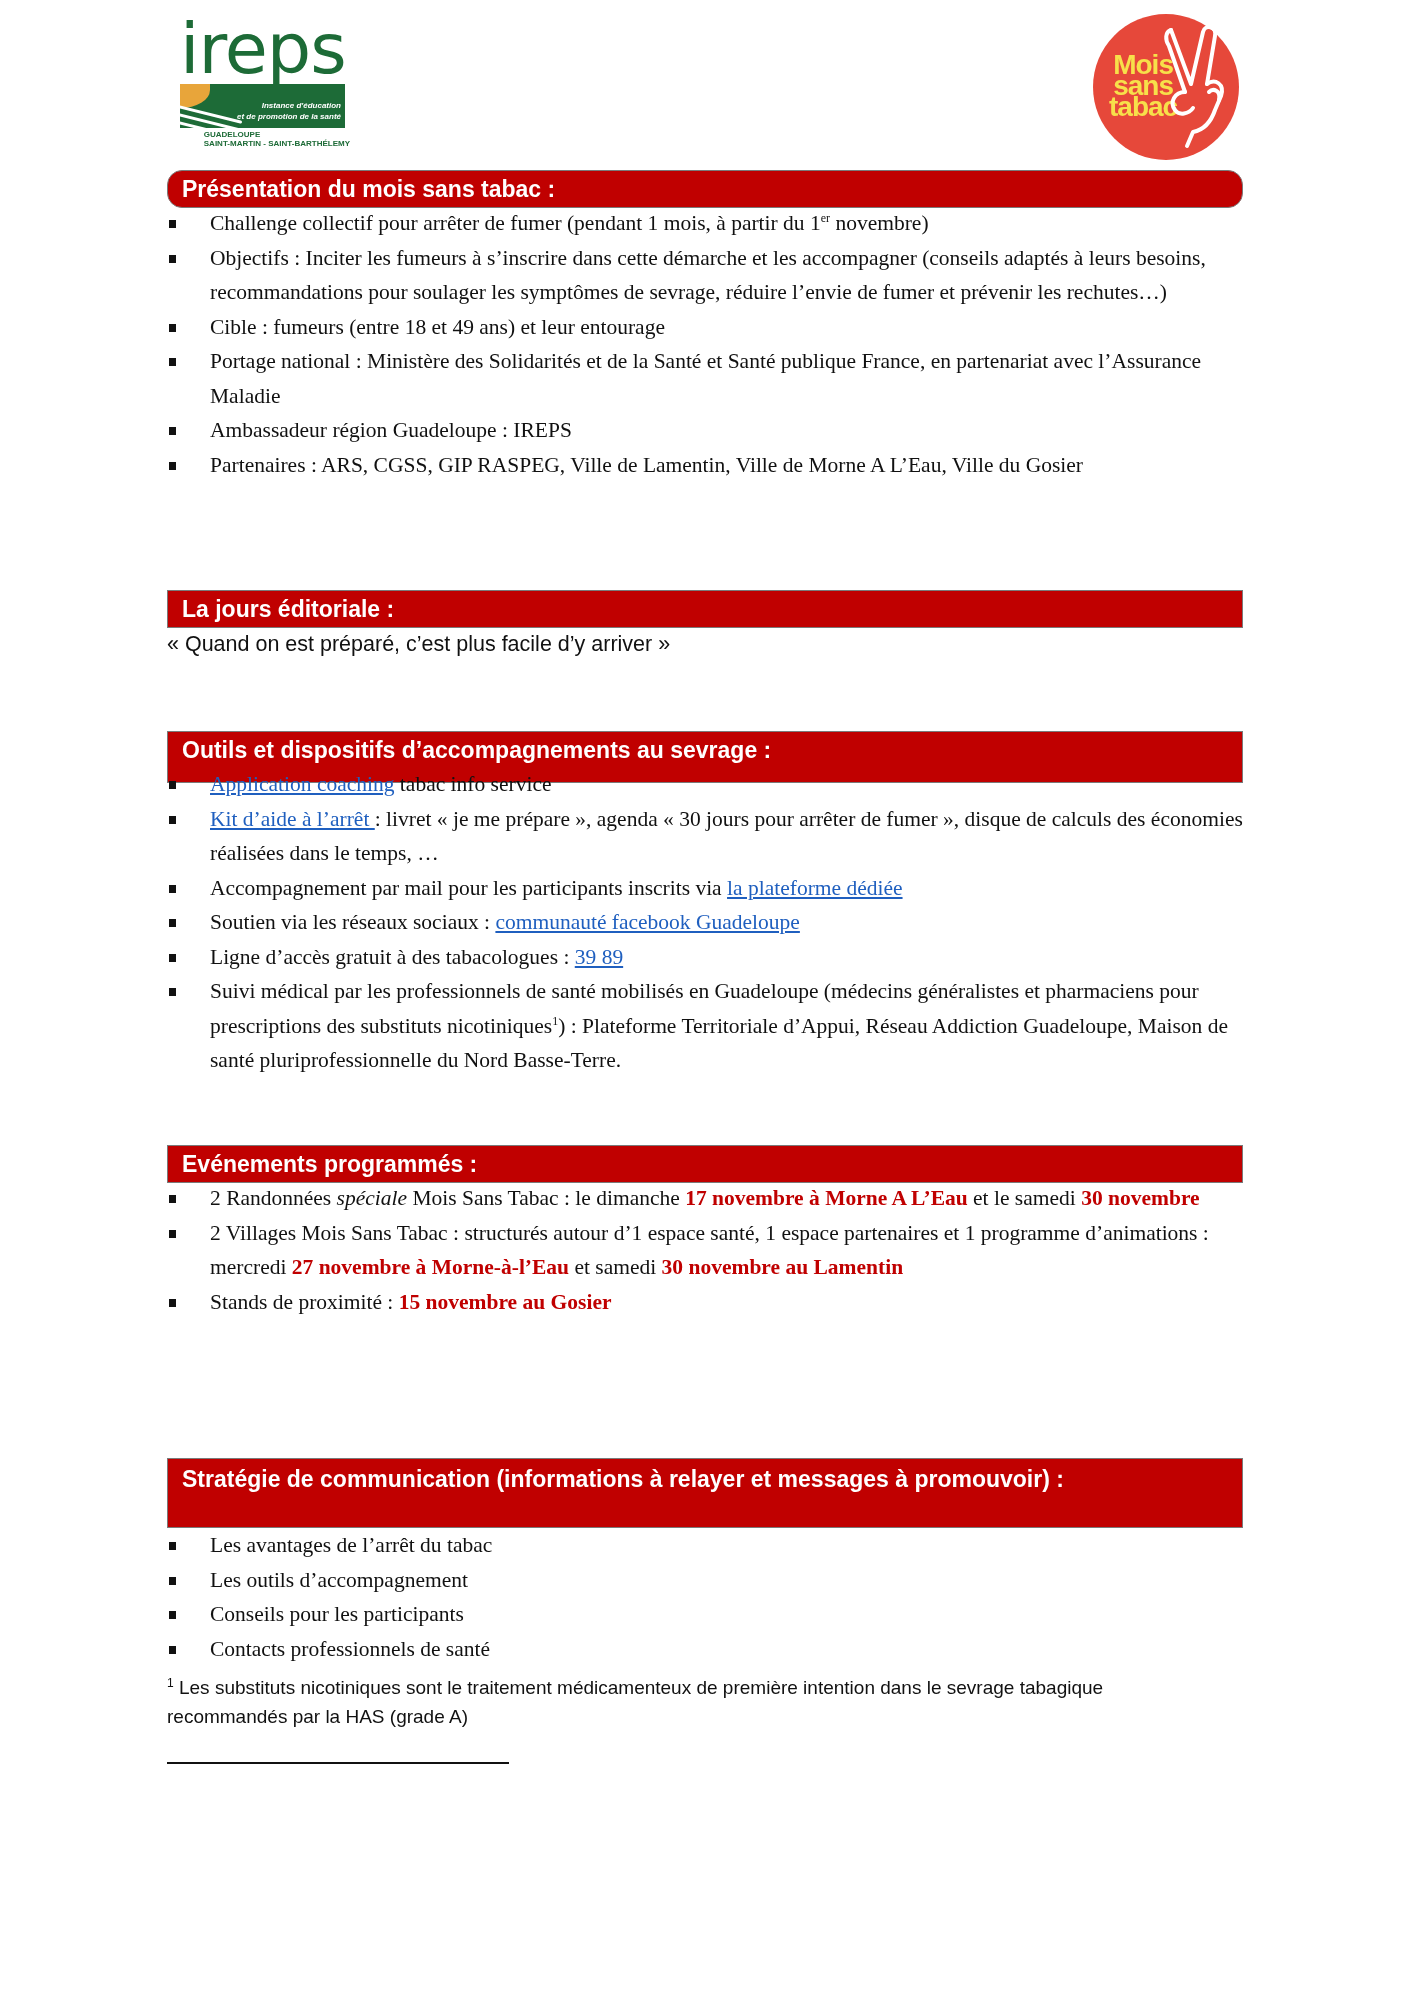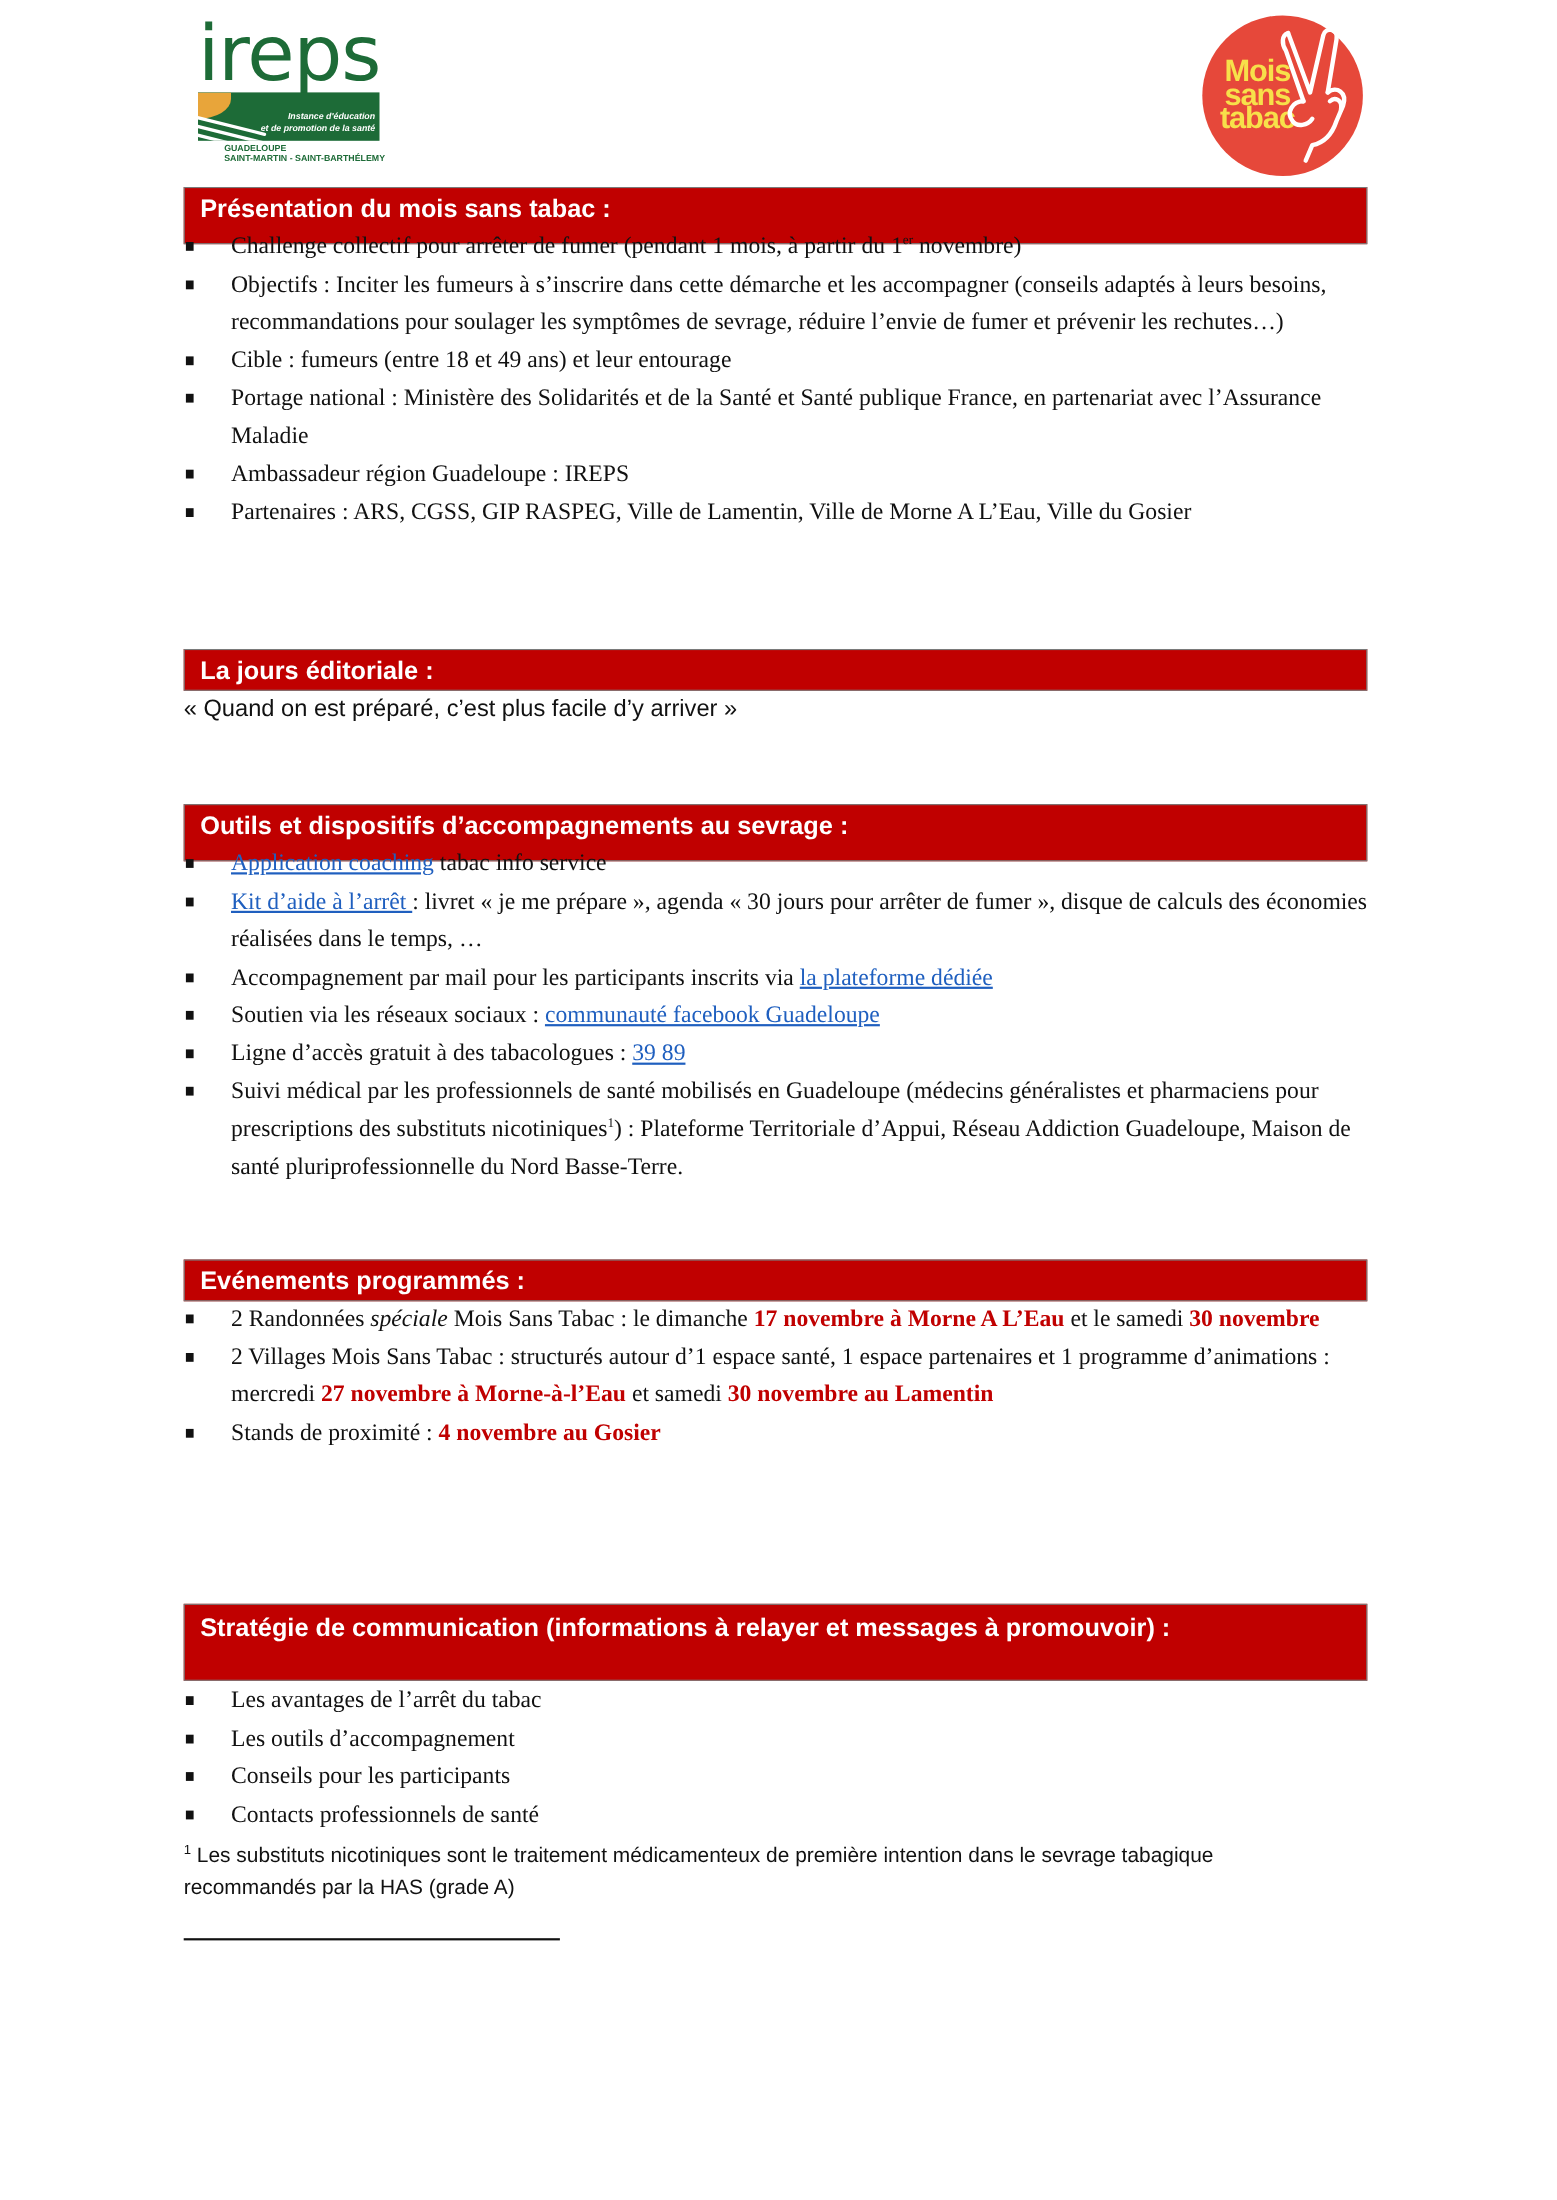--- a/index.html
+++ b/index.html
@@ -95,21 +95,21 @@
     <g fill="none" stroke="#ffffff" stroke-width="4" stroke-linejoin="round" stroke-linecap="round">
       <path d="M8 8 L28 62 L40 10 C42 2 54 4 52 14 L44 62"></path>
       <path d="M8 8 C2 10 2 18 6 24 L22 70"></path>
       <path d="M44 62 C52 56 62 62 58 74 L52 88 C48 100 40 108 30 110 L24 124"></path>
       <path d="M22 70 C12 70 6 80 12 88 C16 94 26 92 30 86"></path>
       <path d="M46 70 C50 66 58 68 56 78"></path>
     </g>
   </svg>
 </div>
 
-<div class="section-bar" style="top:170px;height:52px;line-height:36px;">Présentation du mois sans tabac :</div>
+<div class="section-bar" style="top:170px;height:38px;line-height:36px;border-radius:15px;">Présentation du mois sans tabac :</div>
 <ul class="list" style="top:206px;">
   <li><span>Challenge collectif pour arrêter de fumer (pendant 1 mois, à partir du 1</span><sup>er</sup><span> novembre)</span></li>
   <li style="width:1030px;"><span>Objectifs : Inciter les fumeurs à s’inscrire dans cette démarche et les accompagner (conseils adaptés à leurs besoins, recommandations pour soulager les symptômes de sevrage, réduire l’envie de fumer et prévenir les rechutes…)</span></li>
   <li><span>Cible : fumeurs (entre 18 et 49 ans) et leur entourage</span></li>
   <li style="width:1000px;"><span>Portage national : Ministère des Solidarités et de la Santé et Santé publique France, en partenariat avec l’Assurance Maladie</span></li>
   <li><span>Ambassadeur région Guadeloupe : IREPS</span></li>
   <li><span>Partenaires : ARS, CGSS, GIP RASPEG, Ville de Lamentin, Ville de Morne A L’Eau, Ville du Gosier</span></li>
 </ul>
 
 <div class="section-bar" style="top:590px;height:38px;line-height:36px;">La jours éditoriale :</div>
@@ -122,21 +122,21 @@
   <li><span>Accompagnement par mail pour les participants inscrits via </span><a class="link">la plateforme dédiée</a></li>
   <li><span>Soutien via les réseaux sociaux : </span><a class="link">communauté facebook Guadeloupe</a></li>
   <li><span>Ligne d’accès gratuit à des tabacologues : </span><a class="link">39 89</a></li>
   <li style="width:1060px;"><span>Suivi médical par les professionnels de santé mobilisés en Guadeloupe (médecins généralistes et pharmaciens pour prescriptions des substituts nicotiniques</span><sup>1</sup><span>) : Plateforme Territoriale d’Appui, Réseau Addiction Guadeloupe, Maison de santé pluriprofessionnelle du Nord Basse-Terre.</span></li>
 </ul>
 
 <div class="section-bar" style="top:1145px;height:38px;line-height:36px;">Evénements programmés :</div>
 <ul class="list" style="top:1181px;">
   <li style="width:1020px;"><span>2 Randonnées </span><i>spéciale</i><span> Mois Sans Tabac : le dimanche </span><span class="hl">17 novembre à Morne A L’Eau</span><span> et le samedi </span><span class="hl">30 novembre</span></li>
   <li style="width:1070px;"><span>2 Villages Mois Sans Tabac : structurés autour d’1 espace santé, 1 espace partenaires et 1 programme d’animations : mercredi </span><span class="hl">27 novembre à Morne-à-l’Eau</span><span> et samedi </span><span class="hl">30 novembre au Lamentin</span></li>
-  <li><span>Stands de proximité : </span><span class="hl">4 novembre au Gosier</span></li>
+  <li><span>Stands de proximité : </span><span class="hl">15 novembre au Gosier</span></li>
 </ul>
 
 <div class="section-bar" style="top:1458px;height:70px;line-height:20px;padding-top:10px;">Stratégie de communication (informations à relayer et messages à promouvoir) :</div>
 <ul class="list" style="top:1528px;">
   <li>Les avantages de l’arrêt du tabac</li>
   <li>Les outils d’accompagnement</li>
   <li>Conseils pour les participants</li>
   <li>Contacts professionnels de santé</li>
 </ul>
 

